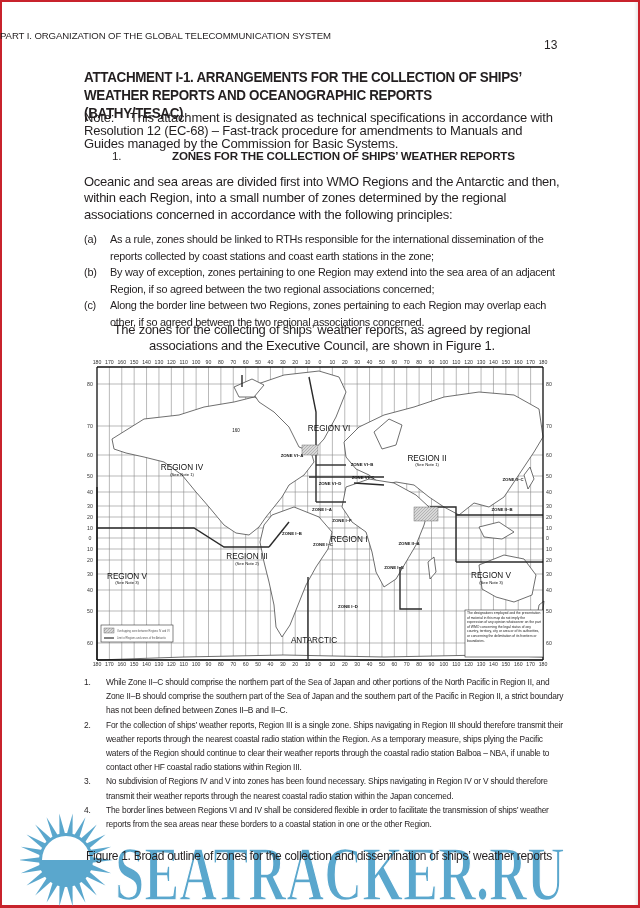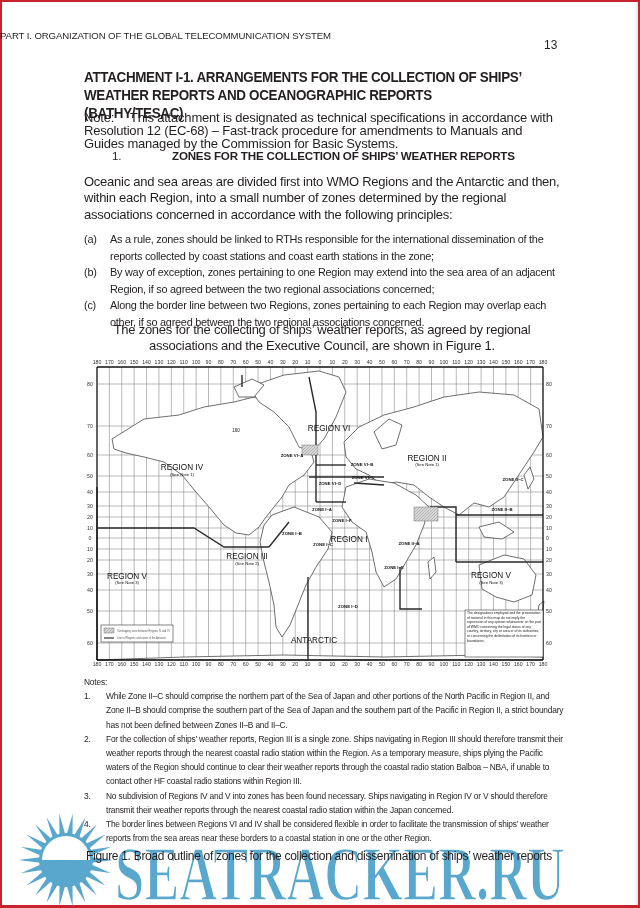--- a/index.html
+++ b/index.html
@@ -388,21 +388,20 @@
     <g>
       <rect x="381" y="253" width="78" height="47" fill="#ffffff" stroke="#333" stroke-width="0.6"></rect>
       <foreignObject x="383" y="254" width="75" height="46">
         <div xmlns="http://www.w3.org/1999/xhtml" style="font-family:'Liberation Sans',sans-serif;font-size:3.4px;line-height:4.6px;color:#222;">The designations employed and the presentation of material in this map do not imply the expression of any opinion whatsoever on the part of WMO concerning the legal status of any country, territory, city or area or of its authorities, or concerning the delimitation of its frontiers or boundaries.</div>
       </foreignObject>
     </g>
   </svg>
 </div>
 
 <div class="notes-block">
-  <div>Notes:</div>
   <div class="note-item">
     <span class="n">1.</span>
     <span class="t">While Zone II–C should comprise the northern part of the Sea of Japan and other portions of the North Pacific in Region II, and Zone II–B should comprise the southern part of the Sea of Japan and the southern part of the Pacific in Region II, a strict boundary has not been defined between Zones II–B and II–C.</span>
   </div>
   <div class="note-item">
     <span class="n">2.</span>
     <span class="t">For the collection of ships’ weather reports, Region III is a single zone. Ships navigating in Region III should therefore transmit their weather reports through the nearest coastal radio station within the Region. As a temporary measure, ships plying the Pacific waters of the Region should continue to clear their weather reports through the coastal radio station Balboa – NBA, if unable to contact other HF coastal radio stations within Region III.</span>
   </div>
   <div class="note-item">
     <span class="n">3.</span>

